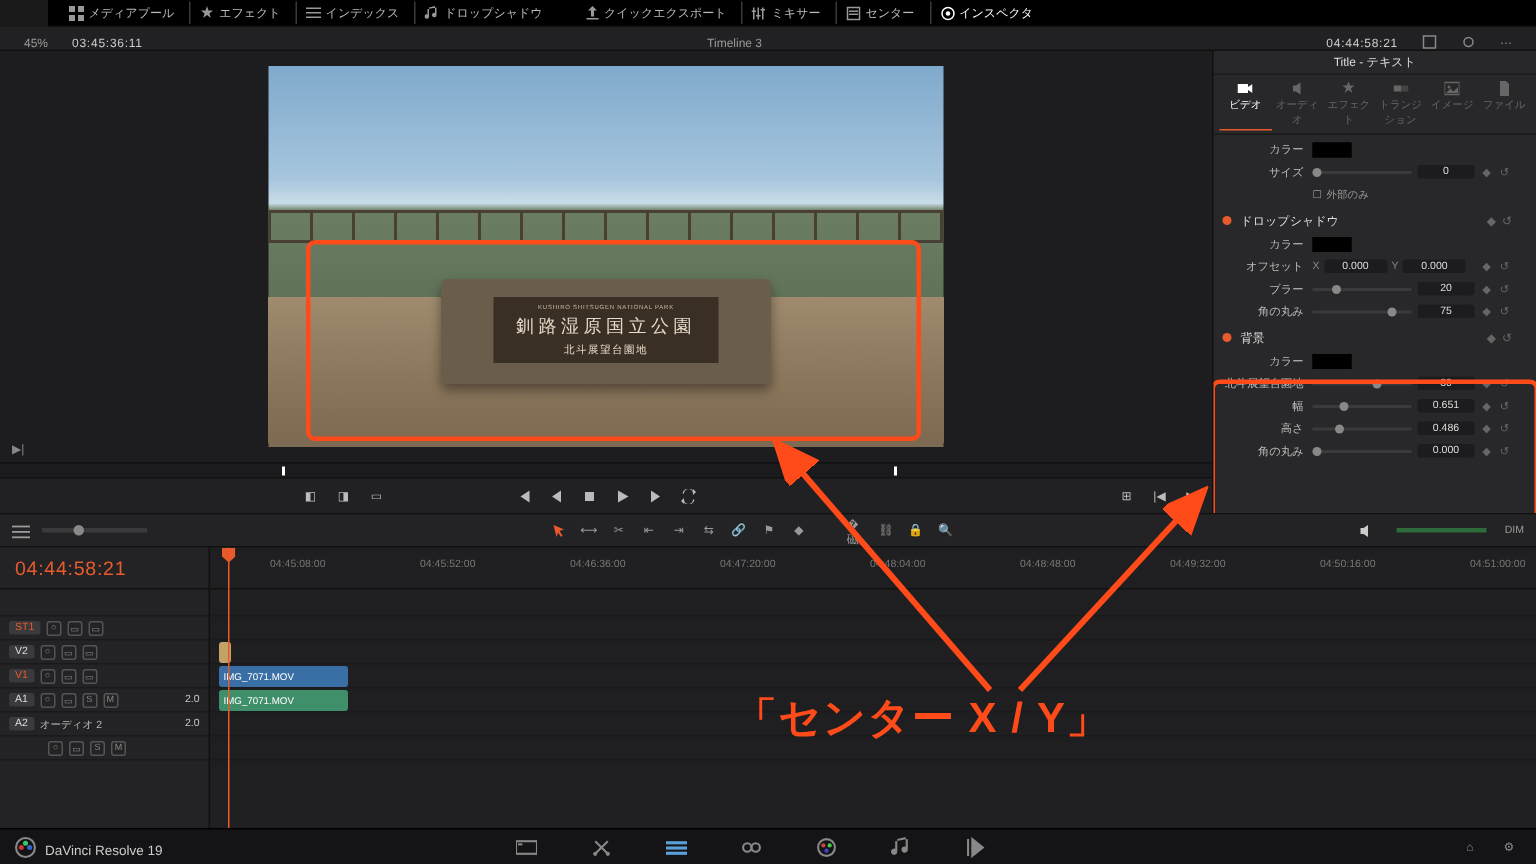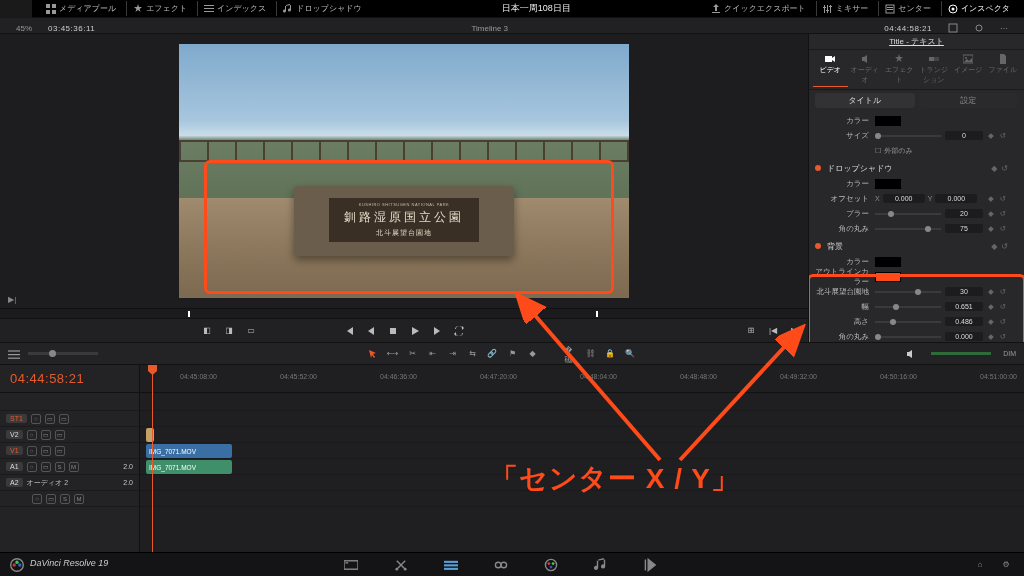--- a/index.html
+++ b/index.html
@@ -26,21 +26,21 @@
   .signboard .sub { font-size:7px; letter-spacing:1px; margin-top:2px;}
   .signboard .tiny { font-size:4px; letter-spacing:0.5px; margin-bottom:2px; color:#c9bda6;}
   .hl-box { position:absolute; left:25px; top:116px; width:410px; height:134px; border:3px solid #ff4a1a; border-radius:6px; }
   .viewer-strip { height:10px; background:#1b1b1d; border-top:1px solid #111; position:relative;}
   .viewer-strip .mark-l { position:absolute; left:188px; top:2px; width:2px; height:6px; background:#fff;}
   .viewer-strip .mark-r { position:absolute; right:210px; top:2px; width:2px; height:6px; background:#fff;}
   .transport { height:24px; background:#212123; display:flex; align-items:center; justify-content:center; gap:10px; border-top:1px solid #111;}
   .transport .grp { display:flex; gap:8px; align-items:center;}
   .tbtn { width:14px; height:14px; display:flex; align-items:center; justify-content:center; color:#bbb;}
   .inspector { width:216px; background:#28282a; border-left:1px solid #111; display:flex; flex-direction:column; overflow:hidden;}
-  .insp-head { text-align:center; padding:2px 0; color:#ddd; font-size:8px; border-bottom:1px solid #1a1a1a;text-decoration:underline;}
+  .insp-head { text-align:center; padding:2px 0; color:#ddd; font-size:8px; border-bottom:1px solid #1a1a1a;}
   .insp-tabs { display:flex; justify-content:space-around; padding:2px 4px; border-bottom:1px solid #1a1a1a;}
   .insp-tab { flex:1; text-align:center; color:#666; font-size:7px; padding:2px 0;}
   .insp-tab.active { color:#fff; border-bottom:1px solid #e85a2c;}
   .insp-tab .ic { display:block; margin:0 auto 1px; width:10px; height:10px;}
   .insp-subtabs { display:flex; padding:3px 6px; gap:4px;}
   .insp-subtabs .st { flex:1; text-align:center; background:#323234; border-radius:3px; padding:2px 0; font-size:8px; color:#ddd;}
   .insp-subtabs .st.dim { background:#2a2a2c; color:#888;}
   .insp-body { flex:1; overflow:hidden; padding:2px 16px 4px 4px; position:relative;}
   .ctl-row { display:flex; align-items:center; height:15px; font-size:7.5px; }
   .ctl-row .lbl { width:62px; text-align:right; padding-right:6px; color:#bbb;}
@@ -85,21 +85,21 @@
   .tl-lane.t { height:16px;}
   .clip { position:absolute; top:1px; height:14px; border-radius:2px; font-size:6.5px; color:#fff; padding-left:3px; display:flex; align-items:center; overflow:hidden;}
   .clip.vid { background:#3a6fa5;}
   .clip.aud { background:#3f8f6b;}
   .clip.title { background:#c2a267; height:14px; top:1px; width:8px;}
 
   .annot-arrow { position:absolute; stroke:#ff4a1a; fill:#ff4a1a; pointer-events:none; z-index:50;}
   .annot-text { position:absolute; color:#ff4a1a; font-size:28px; font-weight:600; z-index:50; letter-spacing:1px;}
 
   .bottombar { height:24px; background:#141416; display:flex; align-items:center; padding:0 10px; border-top:1px solid #000;}
-  .bottombar .logo { display:flex; align-items:flex-start; gap:6px; font-size:9px; color:#ccc;font-style:italic;}
+  .bottombar .logo { display:flex; align-items:flex-end; gap:6px; font-size:9px; color:#ccc;}
   .bottombar .pages { flex:1; display:flex; justify-content:center; gap:34px;}
   .bottombar .pg { width:16px; height:16px; display:flex; align-items:center; justify-content:center; color:#888;}
   .bottombar .pg.active { color:#5aa0d8;}
   .vol-bar { width:60px; height:3px; background:#2f6b3a; position:relative; margin-left:6px;}
   .dim-lbl { font-size:7px; color:#999; margin-left:4px;}
 </style>
 </head>
 <body>
 
 <div class="topbar">
@@ -135,21 +135,20 @@
       </div>
     <div class="tb-item">
         <span class="icon">
           <svg viewBox="0 0 10 10">
             <path d="M3 1v6a1.5 1.5 0 11-1-1.4V2l6-1v5a1.5 1.5 0 11-1-1.4V0z" fill="#999"></path>
           </svg>
         </span>
         <span>ドロップシャドウ</span>
       </div>
   </div>
-  <div class="center">日本一周108日目</div>
   <div class="right">
     <div class="tb-item">
         <span class="icon">
           <svg viewBox="0 0 10 10">
             <path d="M5 0l3 3H6v4H4V3H2z M1 8h8v1H1z" fill="#999"></path>
           </svg>
         </span>
         <span>クイックエクスポート</span>
       </div>
     <div class="tb-item">
@@ -305,24 +304,20 @@
               <circle cx="3" cy="4" r="1" fill="#666"></circle>
               <path d="M1 8l3-3 2 2 3-3v4z" fill="#666"></path>
             </svg>
           </span><span>イメージ</span></div>
       <div class="insp-tab"><span class="ic">
             <svg viewBox="0 0 10 10">
               <path d="M2 0h4l2 2v8H2z" fill="#666"></path>
             </svg>
           </span><span>ファイル</span></div>
     </div>
-    <div class="insp-subtabs">
-      <div class="st">タイトル</div>
-      <div class="st dim">設定</div>
-    </div>
     <div class="insp-body">
 
       <div class="ctl-row">
           <div class="lbl">カラー</div>
           <div class="swatch" style="background:#000"></div>
         </div>
       <div class="ctl-row">
           <div class="lbl">サイズ</div>
           <div class="slider">
             <div class="knob" style="left:0%"></div>
@@ -380,24 +375,20 @@
       <div class="sec-head">
           <div class="dot"></div>
           <span>背景</span>
           <div class="sp"></div>
           <span class="ctr">◆</span>
           <span class="ctr">↺</span>
         </div>
       <div class="ctl-row">
           <div class="lbl">カラー</div>
           <div class="swatch" style="background:#000"></div>
-        </div>
-      <div class="ctl-row">
-          <div class="lbl">アウトラインカラー</div>
-          <div class="swatch" style="background:#ff4a1a"></div>
         </div>
       <div class="ctl-row">
           <div class="lbl">北斗展望台園地</div>
           <div class="slider">
             <div class="knob" style="left:60%"></div>
           </div>
           <div class="val">30</div>
           <div class="dia">◆</div>
           <div class="reset">↺</div>
         </div>

